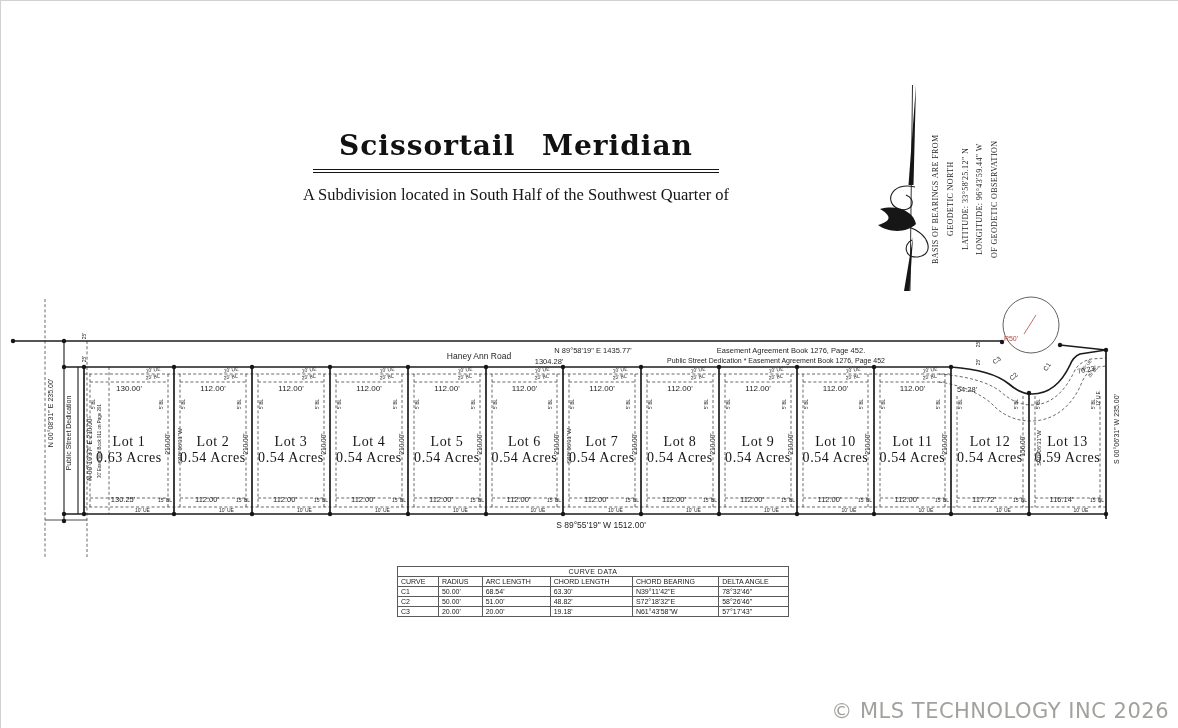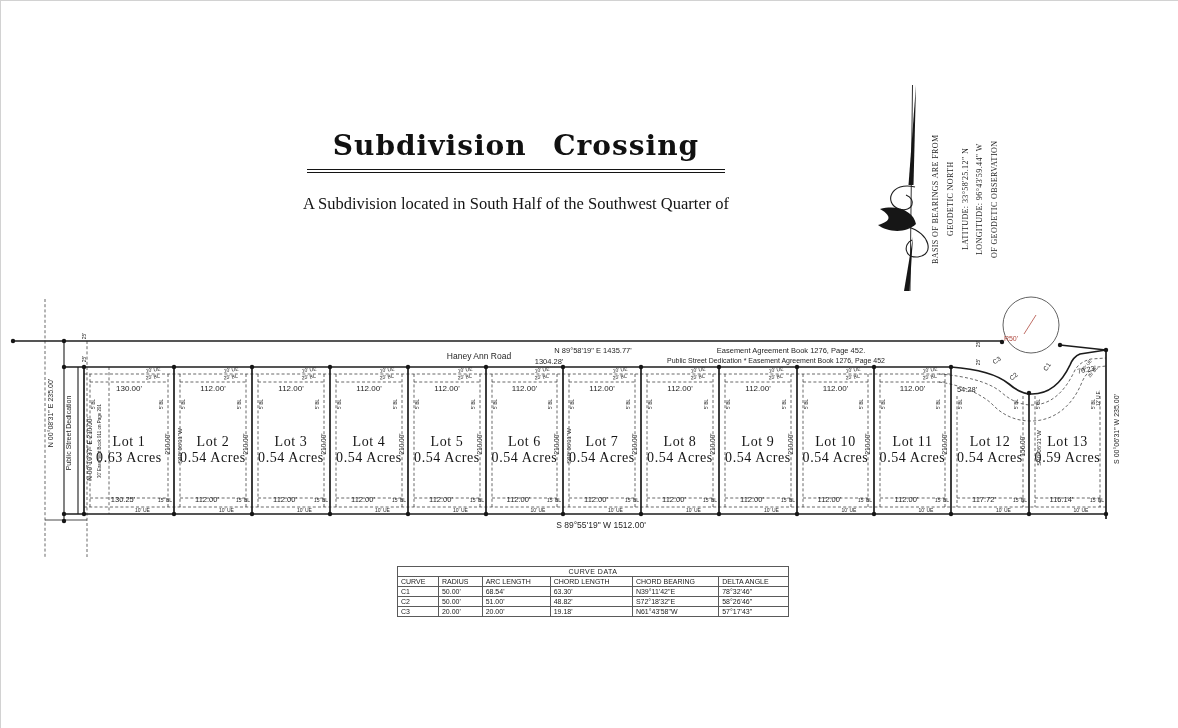--- a/index.html
+++ b/index.html
@@ -3,21 +3,21 @@
 <meta charset="utf-8">
 <style>
   html,body{margin:0;padding:0;background:#e9e9e9;}
   .page{position:relative;width:1178px;height:728px;background:#ffffff;margin:0 auto;
         border:1px solid #d2d2d2;overflow:hidden;font-family:"Liberation Sans",sans-serif;}
   
   .header{position:absolute;left:0;top:128px;width:1030px;text-align:center;}
   .title{display:inline-block;font-family:"DejaVu Serif",serif;font-weight:bold;
          font-size:28px;color:#111;word-spacing:16px;letter-spacing:1px;
          padding:0 26px 7px 26px;border-bottom:4px double #141414;}
-  .subtitle{margin-top:20px;font-family:"Liberation Serif",serif;font-size:16.5px;
+  .subtitle{margin-top:11px;font-family:"Liberation Serif",serif;font-size:16.5px;
             color:#141414;line-height:1.32;}
   
   .basis{position:absolute;left:928px;top:102px;height:192px;
          writing-mode:vertical-rl;transform:rotate(180deg);
          font-family:"Liberation Serif",serif;font-size:8px;color:#222;
          line-height:1.85;letter-spacing:.4px;text-align:center;}
   
   svg.plat{position:absolute;left:0;top:0;width:1178px;height:728px;}
   svg text{font-family:"Liberation Sans",sans-serif;fill:#1f1f1f;}
   .f45{font-size:4.5px}.f5{font-size:5px}.f6{font-size:6px}
@@ -41,21 +41,21 @@
   
   .watermark{position:absolute;right:10px;bottom:6px;font-size:21px;color:#a2a19e;
              font-family:"DejaVu Sans",sans-serif;letter-spacing:.5px;}
 </style>
 </head>
 <body>
 
 <div class="page">
 
   <div class="header">
-    <div class="title">Subdivision Crossing</div>
+    <div class="title">Scissortail Meridian</div>
     <div class="subtitle">
       <div>A Subdivision located in South Half of the Southwest Quarter of</div>
     </div>
   </div>
 
   <div class="basis">
     <div>BASIS OF BEARINGS ARE FROM</div>
     <div>GEODETIC NORTH</div>
     <div>LATITUDE: 33°58'25.12" N</div>
     <div>LONGITUDE: 96°43'59.44" W</div>
@@ -396,13 +396,14 @@
         <td>20.00'</td>
         <td>20.00'</td>
         <td>19.18'</td>
         <td>N61°43'58"W</td>
         <td>57°17'43"</td>
       </tr>
     </tbody>
       </table>
   </div>
 
+  <div class="watermark">© MLS TECHNOLOGY INC 2026</div>
 </div>
 
 </body></html>

